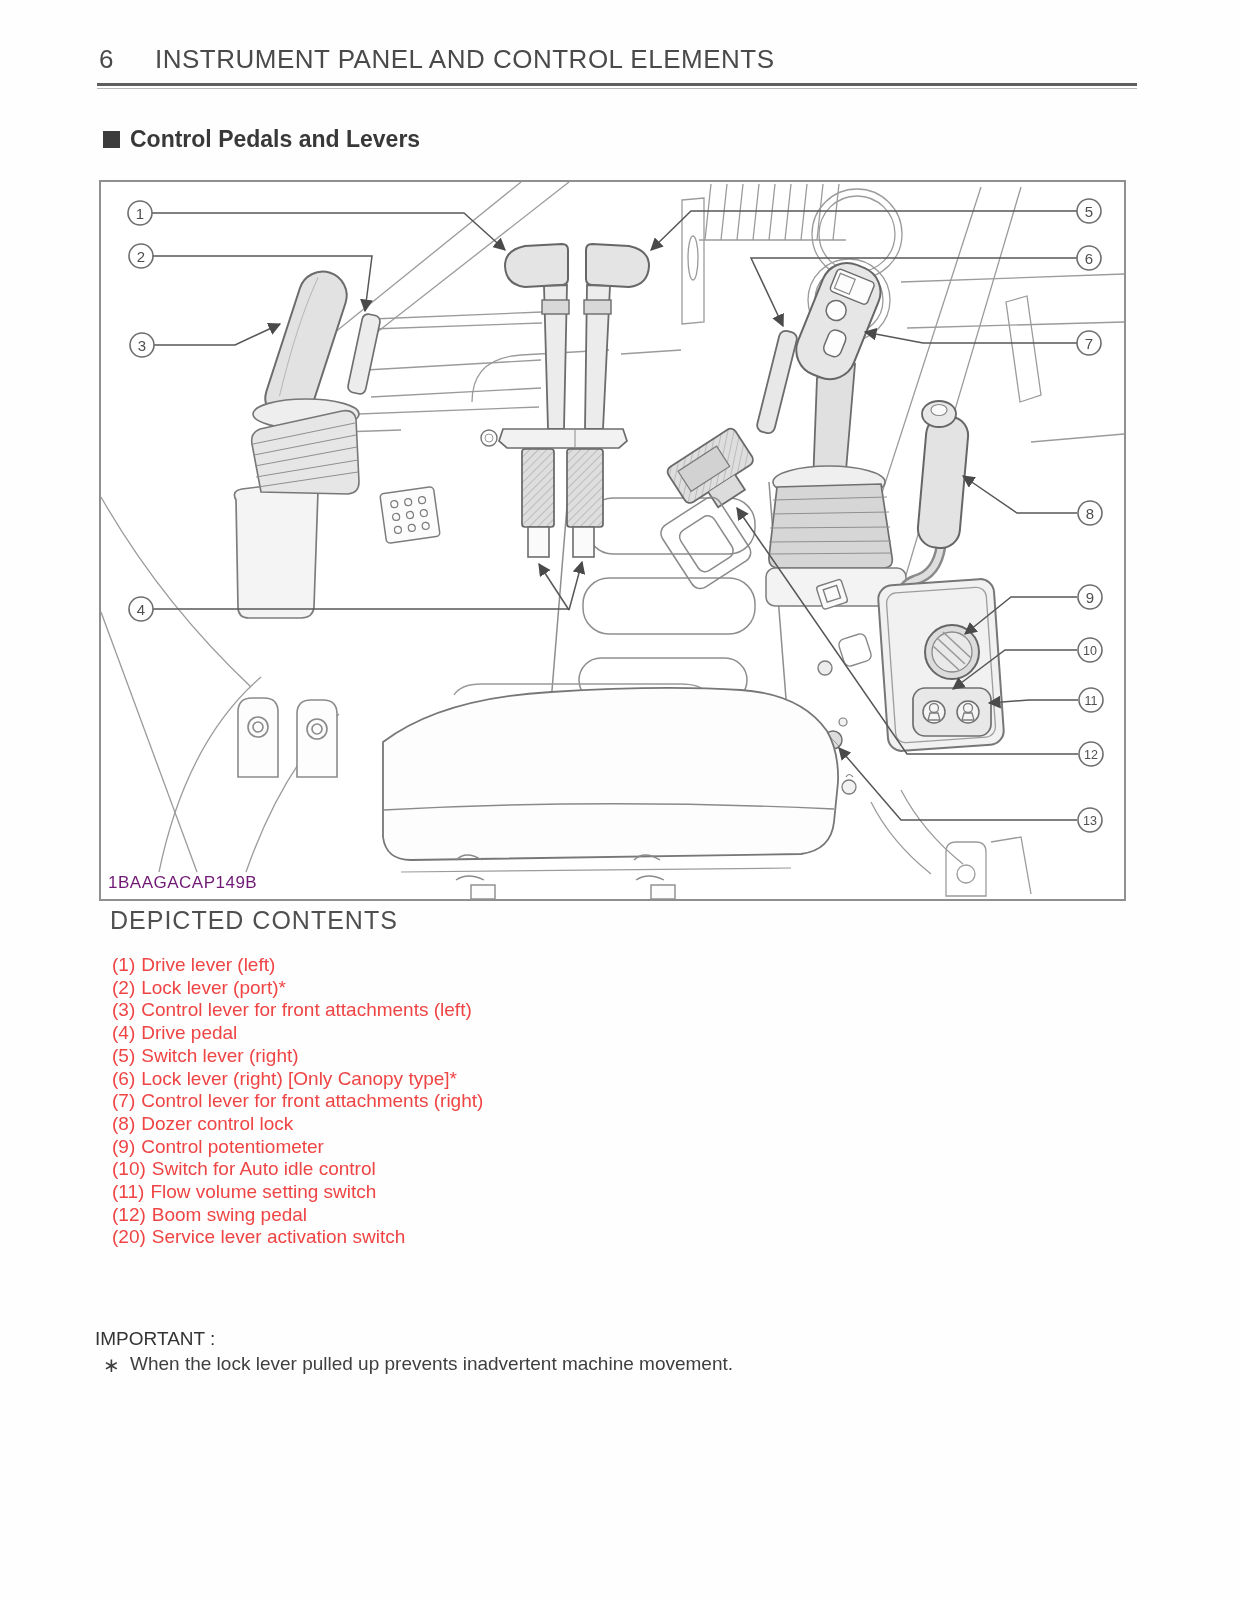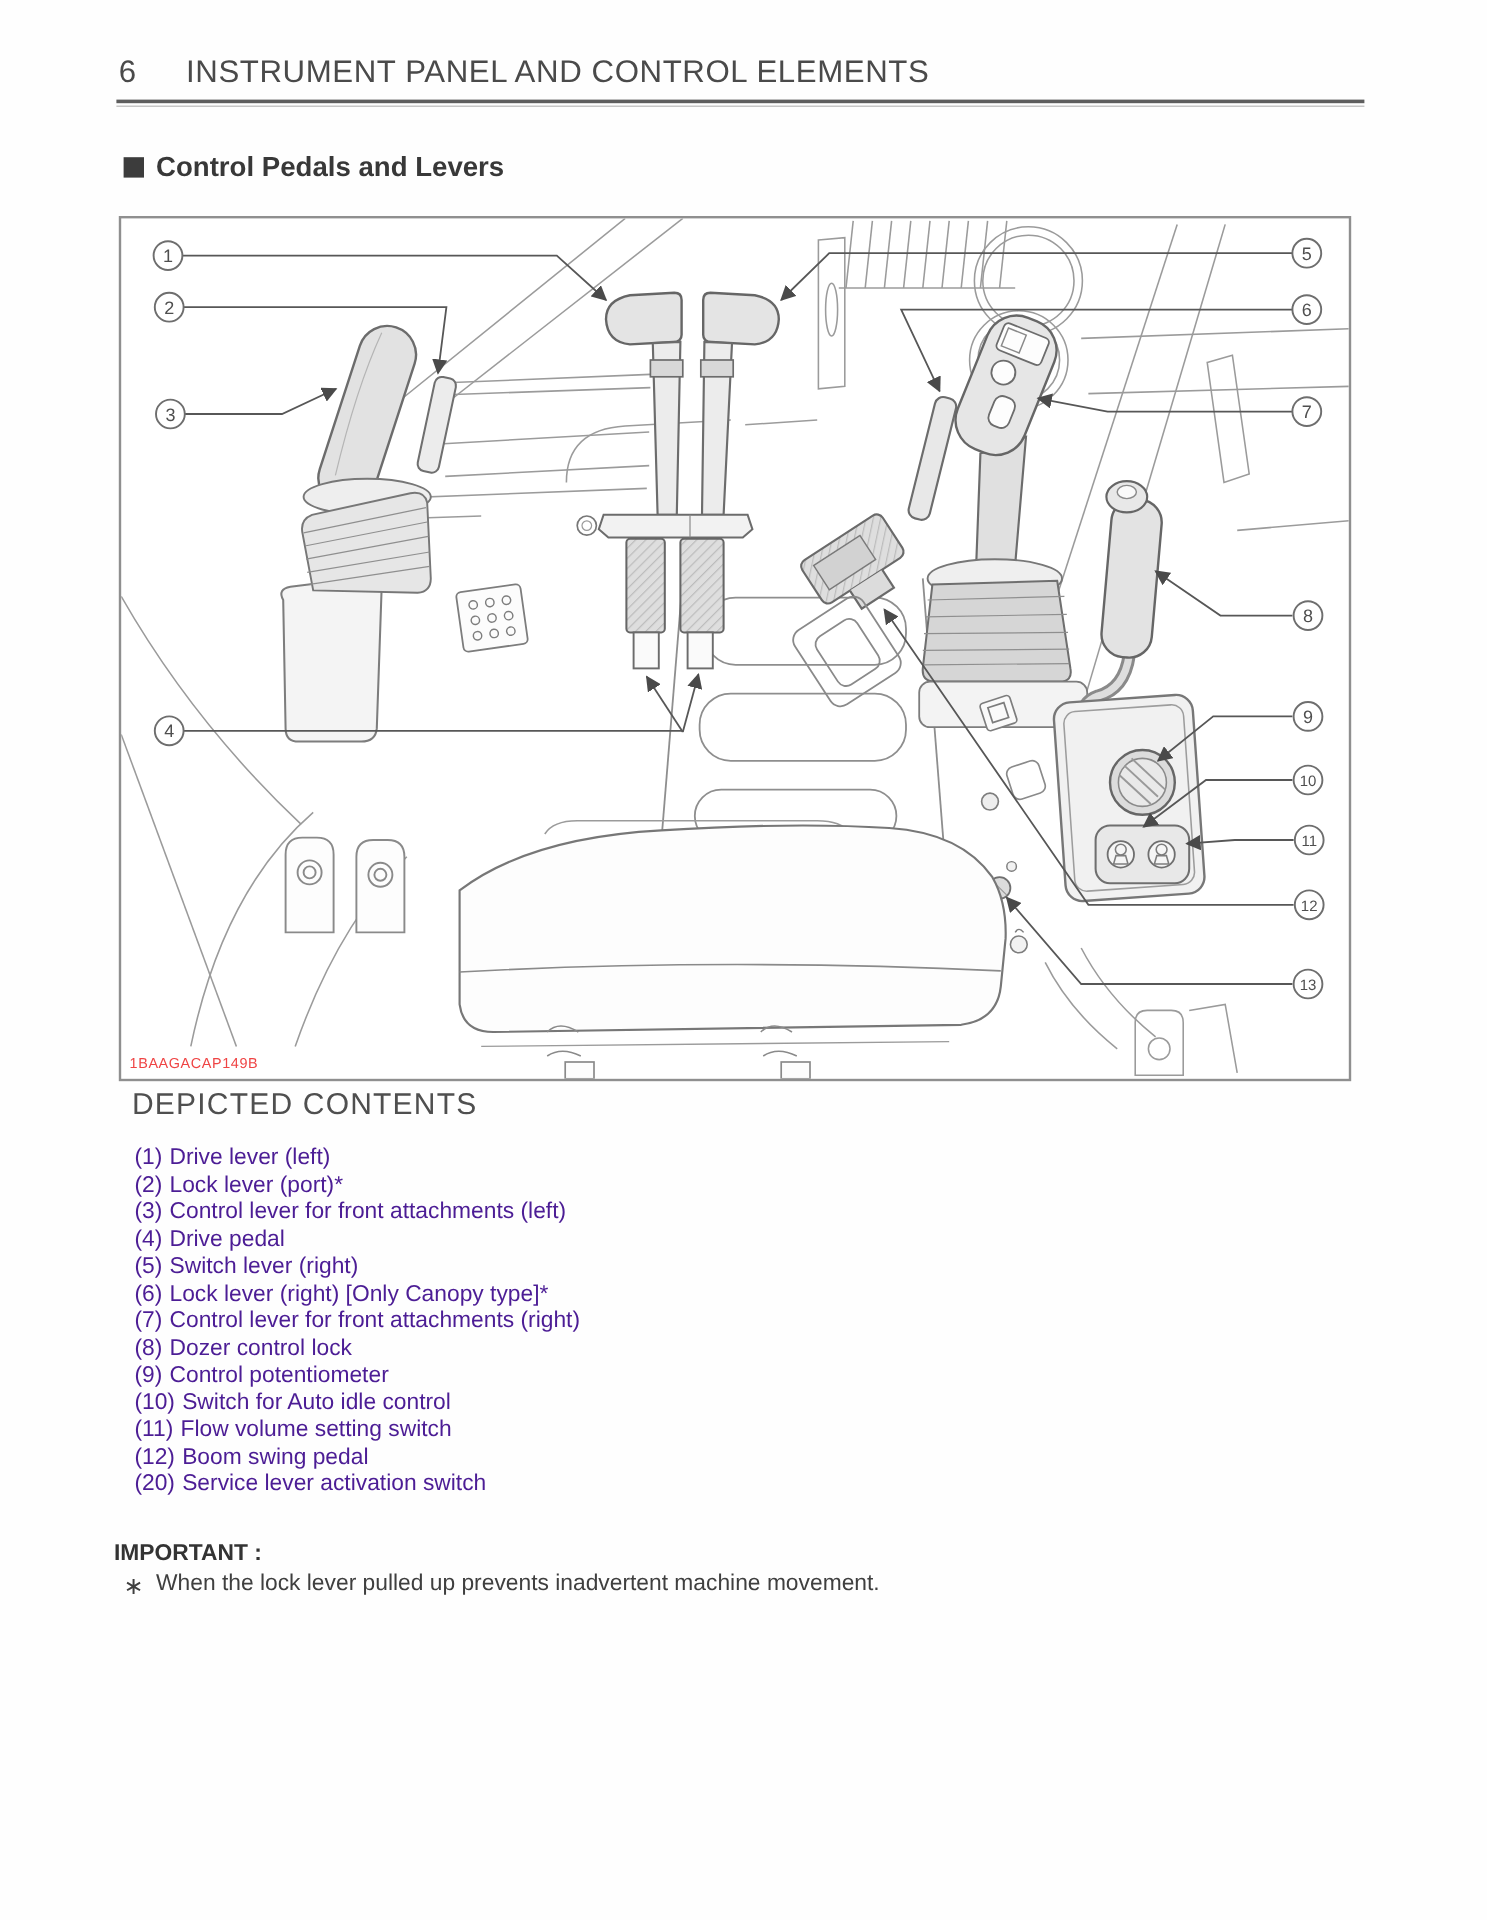--- a/index.html
+++ b/index.html
@@ -14,29 +14,29 @@
   .rule{left:97px;top:83px;width:1040px;}
   .rule .r1{height:3px;background:#5e5e5e;}
   .rule .r2{height:1px;background:#b8b8b8;margin-top:2px;}
   
   .sect{left:103px;top:126px;display:flex;align-items:center;gap:10px;}
   .sect .sq{width:17px;height:17px;background:#3c3c3c;}
   .sect .st{font-size:23px;font-weight:bold;color:#383838;}
   
   .fig{left:99px;top:180px;width:1027px;height:721px;border:2px solid #8f8f8f;background:#fff;box-sizing:border-box;}
   .fig svg{position:absolute;left:0;top:0;}
-  .figcap{position:absolute;left:7px;bottom:6px;font-size:12px;color:#ef4444;letter-spacing:.5px;}
+  .figcap{position:absolute;left:7px;bottom:6px;font-size:17px;color:#701a75;letter-spacing:.5px;}
   
   .dch{left:110px;top:906px;font-size:25px;color:#4f4f4f;letter-spacing:1px;}
-  .dcl{left:112px;top:954px;font-size:19px;color:#4c1d95;}
+  .dcl{left:112px;top:954px;font-size:19px;color:#ef4444;}
   .dc-item{line-height:22.7px;white-space:nowrap;}
   .dc-marker{margin-right:6px;}
   
   .imp{left:95px;top:1284px;font-size:19px;color:#333;}
-  .imp .lbl{font-weight:bold;}
+  .imp .lbl{font-weight:normal;margin-top:44px;}
   .imp .row{margin-top:3px;display:flex;color:#3f3f3f;}
   .imp .ast{width:27px;padding-left:8px;font-size:20px;}
   svg text{font-family:"Liberation Sans",sans-serif;fill:#4f4f4f;}
   svg .co{font-size:15px;text-anchor:middle;}
   svg .co2{font-size:12.5px;text-anchor:middle;}
 </style>
 </head>
 <body>
 
 <div class="abs hdr">

